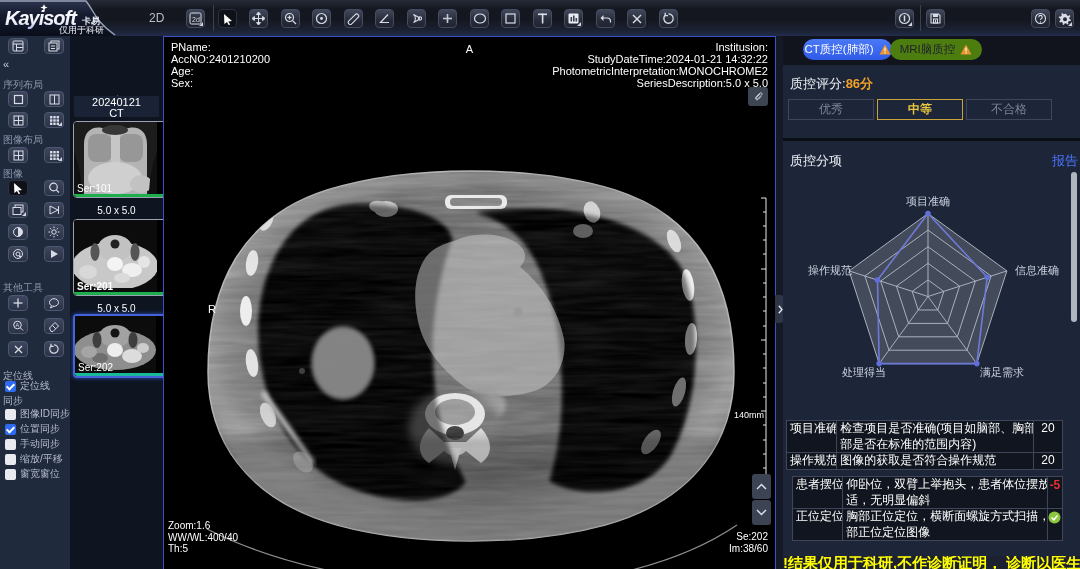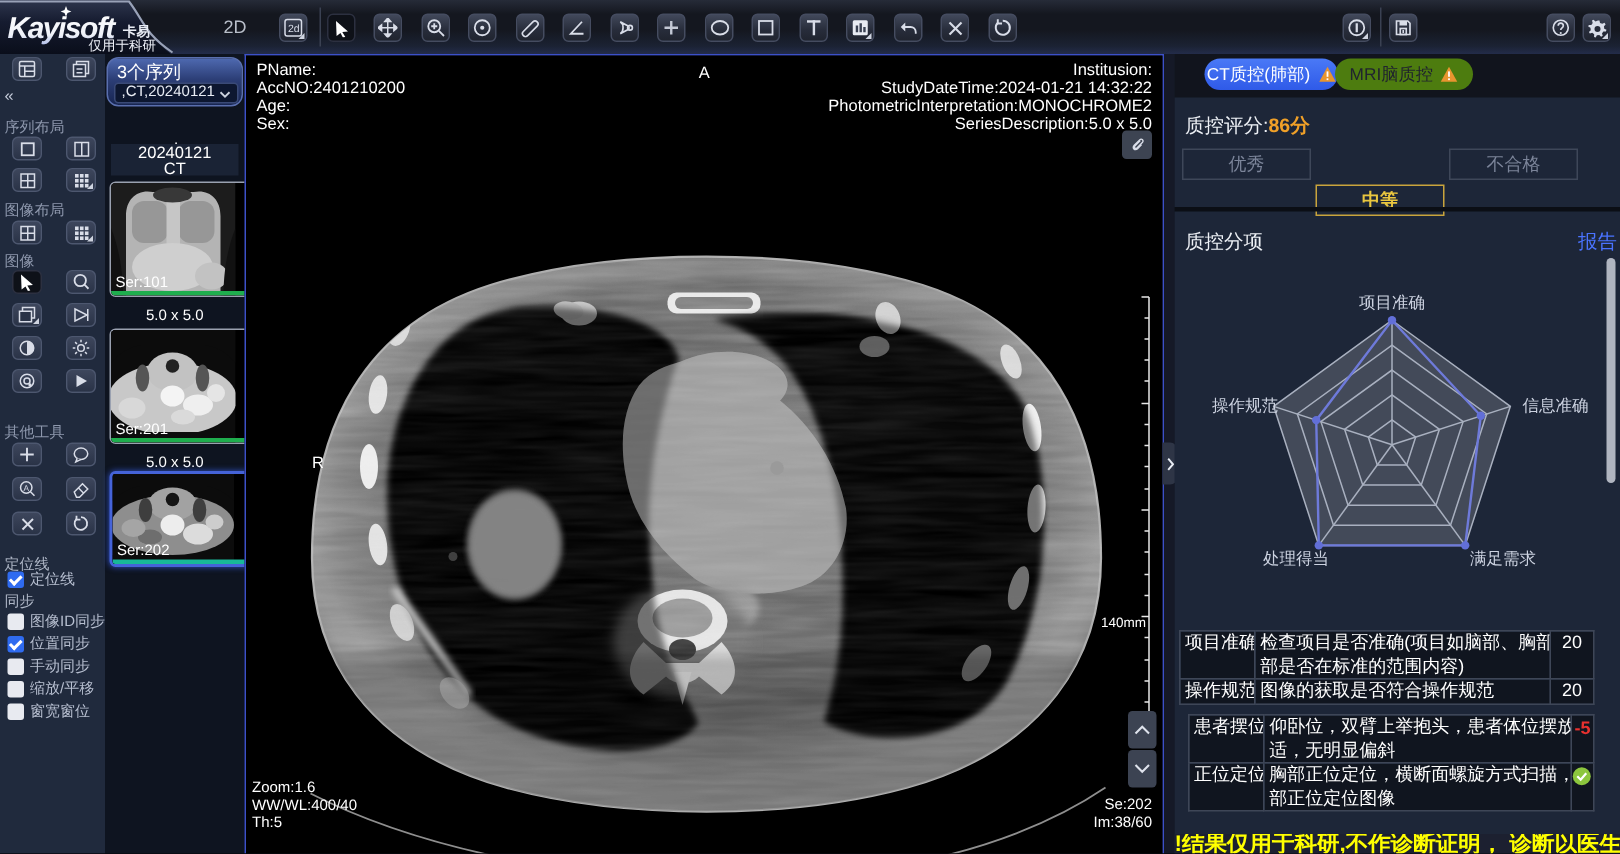--- a/index.html
+++ b/index.html
@@ -378,45 +378,39 @@
     <div class="llabel" style="top:333px;color:#aeb6c6;">定位线</div>
     <div class="cbrow" style="top:343px"><span class="cb on"></span>定位线</div>
     <div class="llabel" style="top:358px;color:#aeb6c6;text-align:right;">同步</div>
     <div class="cbrow" style="top:371px"><span class="cb"></span>图像ID同步</div>
     <div class="cbrow" style="top:386px"><span class="cb on"></span>位置同步</div>
     <div class="cbrow" style="top:401px"><span class="cb"></span>手动同步</div>
     <div class="cbrow" style="top:416px"><span class="cb"></span>缩放/平移</div>
     <div class="cbrow" style="top:431px"><span class="cb"></span>窗宽窗位</div>
   </div>
   <div id="thumbs">
-    <div class="abs" style="left:1px;top:2px;width:91px;height:33px;border-radius:8px;background:linear-gradient(180deg,#4e69b0 0%,#2c3e76 45%,#172551 100%);border:1px solid #5a6fae;">
-      <div style="color:#fff;font-size:12px;padding:1px 0 0 6px;">3个序列</div>
-      <div style="position:absolute;left:4px;top:16px;width:83px;height:14px;background:#0d1730;border:1px solid #3a4a77;border-radius:3px;color:#e8ecf4;font-size:10px;line-height:12px;padding-left:4px;">,CT,20240121<svg style="position:absolute;right:4px;top:4px;" width="8" height="6" viewBox="0 0 8 6" fill="none" stroke="#cdd3e0" stroke-width="1.2">
-            <path d="M1,1.5 L4,4.5 L7,1.5"></path>
-          </svg></div>
-    </div>
     <div class="abs" style="left:46px;top:52px;color:#fff;font-size:10px;">,</div>
     <div class="abs" style="left:4px;top:60px;width:85px;height:21px;background:#1a2335;color:#fff;font-size:11px;text-align:center;line-height:10.5px;padding-top:1px;">20240121<br>CT</div>
     <div class="thumb" style="top:85px;height:77px;">
       <svg width="83" height="75" viewBox="0 0 83 75">
         <rect width="83" height="75" fill="#1c1c1c"></rect>
         <path d="M10,75 L10,22 C10,10 18,4 28,6 L55,6 C65,4 73,10 73,22 L73,75 Z" fill="#b4b4b4"></path>
         <rect x="14" y="12" width="24" height="28" rx="8" fill="#979797"></rect>
         <rect x="45" y="12" width="24" height="28" rx="8" fill="#979797"></rect>
         <rect x="37" y="4" width="9" height="42" fill="#c6c6c6"></rect>
         <ellipse cx="41" cy="56" rx="27" ry="16" fill="#cfcfcf"></ellipse>
         <ellipse cx="67" cy="62" rx="11" ry="9" fill="#c2c2c2"></ellipse>
         <ellipse cx="41" cy="8" rx="13" ry="5" fill="#383838"></ellipse>
         <path d="M0,75 L0,30 C4,40 8,55 8,75 Z" fill="#111"></path>
         <path d="M83,75 L83,30 C79,40 75,55 75,75 Z" fill="#111"></path>
       </svg>
       <div class="ser">Ser:101</div><div class="num">2</div><div class="bar"></div>
     </div>
     <div class="sz" style="top:169px">5.0 x 5.0</div>
-    <div class="thumb" style="top:183px;height:77px;">
+    <div class="thumb" style="top:183px;height:77px;font-weight:bold;">
       <svg width="83" height="75" viewBox="0 0 83 75">
         <rect width="83" height="75" fill="#0c0c0c"></rect>
         <ellipse cx="41" cy="46" rx="43" ry="24" fill="#c8c8c8"></ellipse>
         <ellipse cx="41" cy="28" rx="17" ry="13" fill="#c2c2c2"></ellipse>
         <circle cx="41" cy="24" r="4.5" fill="#222"></circle>
         <ellipse cx="41" cy="44" rx="8" ry="7" fill="#f4f4f4"></ellipse>
         <ellipse cx="58" cy="50" rx="10" ry="7" fill="#efefef"></ellipse>
         <ellipse cx="70" cy="42" rx="6" ry="6" fill="#e5e5e5"></ellipse>
         <ellipse cx="48" cy="58" rx="8" ry="5" fill="#dadada"></ellipse>
         <ellipse cx="14" cy="52" rx="9" ry="7" fill="#d8d8d8"></ellipse>
@@ -601,21 +595,21 @@
             <rect x="5.4" y="8.2" width="1.2" height="1.2" fill="#fff"></rect>
           </svg></div>
       <div class="pill" style="left:107px;width:92px;background:#4d7c0f;color:#20242e;">MRI脑质控<svg width="12" height="11" viewBox="0 0 12 11" style="margin-left:5px">
             <path d="M6,0.5 L11.5,10.5 L0.5,10.5 Z" fill="#e8952f"></path>
             <rect x="5.4" y="3.6" width="1.2" height="3.6" fill="#fff"></rect>
             <rect x="5.4" y="8.2" width="1.2" height="1.2" fill="#fff"></rect>
           </svg></div>
     </div>
     <div class="abs" style="left:7px;top:39px;font-size:13px;color:#eef1f6;">质控评分:<span style="color:#f0a028;font-weight:bold;">86分</span></div>
     <div class="qbtn" style="left:5px;">优秀</div>
-    <div class="qbtn" style="left:94px;border-color:#c9a43c;color:#e9c63f;font-weight:bold;margin-top:24px;">中等</div>
+    <div class="qbtn" style="left:94px;border-color:#c9a43c;color:#e9c63f;font-weight:bold;">中等</div>
     <div class="qbtn" style="left:183px;">不合格</div>
     <div class="abs" style="left:0;top:102px;width:297px;height:3px;background:#0b0e15;"></div>
     <div class="abs" style="left:7px;top:116px;font-size:13px;color:#eef1f6;">质控分项</div>
     <div class="abs" style="left:269px;top:116px;font-size:13px;color:#4a73ff;">报告</div>
     <svg class="abs" style="left:3px;top:130px;" width="294" height="250" viewBox="0 0 294 250">
       <g fill="none" stroke="#b9c0cf" stroke-width="1" opacity="0.9" transform="translate(0,-130)">
         <polygon points="142,177.5 220.9,234.9 190.8,327.6 93.2,327.6 63.1,234.9" fill="rgba(255,255,255,0.19)"></polygon>
         <polygon points="142,194.1 205.1,240.0 181.0,314.2 103.0,314.2 78.9,240.0"></polygon>
         <polygon points="142,210.7 189.4,245.1 171.3,300.8 112.7,300.8 94.6,245.1"></polygon>
         <polygon points="142,227.3 173.6,250.2 161.5,287.4 122.5,287.4 110.4,250.2"></polygon>

